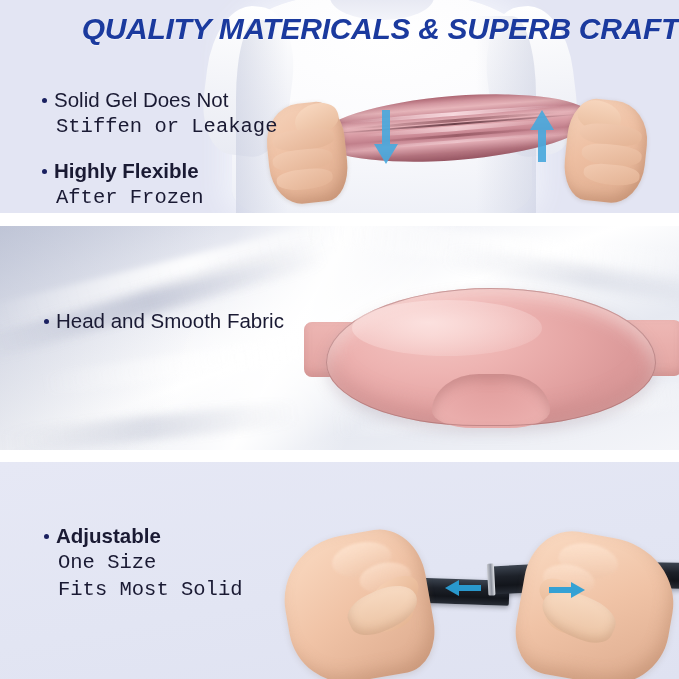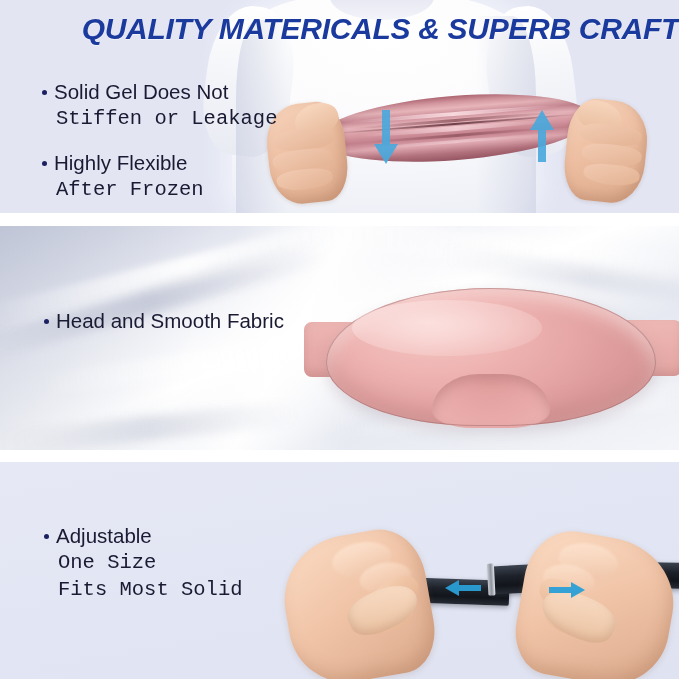--- a/index.html
+++ b/index.html
@@ -69,21 +69,21 @@
   .dot {
     display: inline-block;
     width: 5px; height: 5px;
     border-radius: 50%;
     background: #1a2060;
     vertical-align: middle;
     margin-right: 7px;
     margin-bottom: 3px;
   }
 
-  #text-1 { left: 42px; top: 78px; }
+  #text-1 { left: 42px; top: 86px; }
   #text-2 { left: 44px; top: 307px; }
   #text-3 { left: 44px; top: 522px; }
 
   
   
   #torso {
     position: absolute;
     left: 232px; top: -6px;
     width: 300px; height: 224px;
     background:
@@ -480,30 +480,30 @@
   <div id="header-band">
     <div id="page-title">QUALITY MATERICALS &amp; SUPERB CRAFT</div>
   </div>
 
   <div class="text-block" id="text-1">
       <div class="bullet-group">
         <span class="bullet-line first"><span class="dot" style="background: rgb(26, 32, 96);"></span><span style="color: rgb(26, 26, 51);">Solid Gel Does Not</span></span>
         <span class="bullet-line cont"><span style="color: rgb(26, 26, 51);">Stiffen or Leakage</span></span>
       </div>
       <div class="bullet-group">
-        <span class="bullet-line first"><span class="dot" style="background: rgb(26, 32, 96);"></span><span style="color: rgb(26, 26, 51);">Highly Flexible</span></span>
+        <span class="bullet-line first"><span class="dot" style="background: rgb(26, 32, 96);"></span><span style="color: rgb(26, 26, 51); font-weight: bold;">Highly Flexible</span></span>
         <span class="bullet-line cont"><span style="color: rgb(26, 26, 51);">After Frozen</span></span>
       </div>
     </div>
   <div class="text-block" id="text-2">
       <div class="bullet-group">
         <span class="bullet-line first"><span class="dot" style="background: rgb(26, 32, 96);"></span><span style="color: rgb(26, 26, 51);">Head and Smooth Fabric</span></span>
       </div>
     </div>
   <div class="text-block" id="text-3">
       <div class="bullet-group">
-        <span class="bullet-line first"><span class="dot" style="background: rgb(26, 32, 96);"></span><span style="color: rgb(26, 26, 51);">Adjustable</span></span>
+        <span class="bullet-line first"><span class="dot" style="background: rgb(26, 32, 96);"></span><span style="color: rgb(26, 26, 51); font-weight: bold;">Adjustable</span></span>
         <span class="bullet-line cont"><span style="color: rgb(26, 26, 51);">One Size</span></span>
         <span class="bullet-line cont"><span style="color: rgb(26, 26, 51);">Fits Most Solid</span></span>
       </div>
     </div>
 
 </div>
 
 </body></html>

